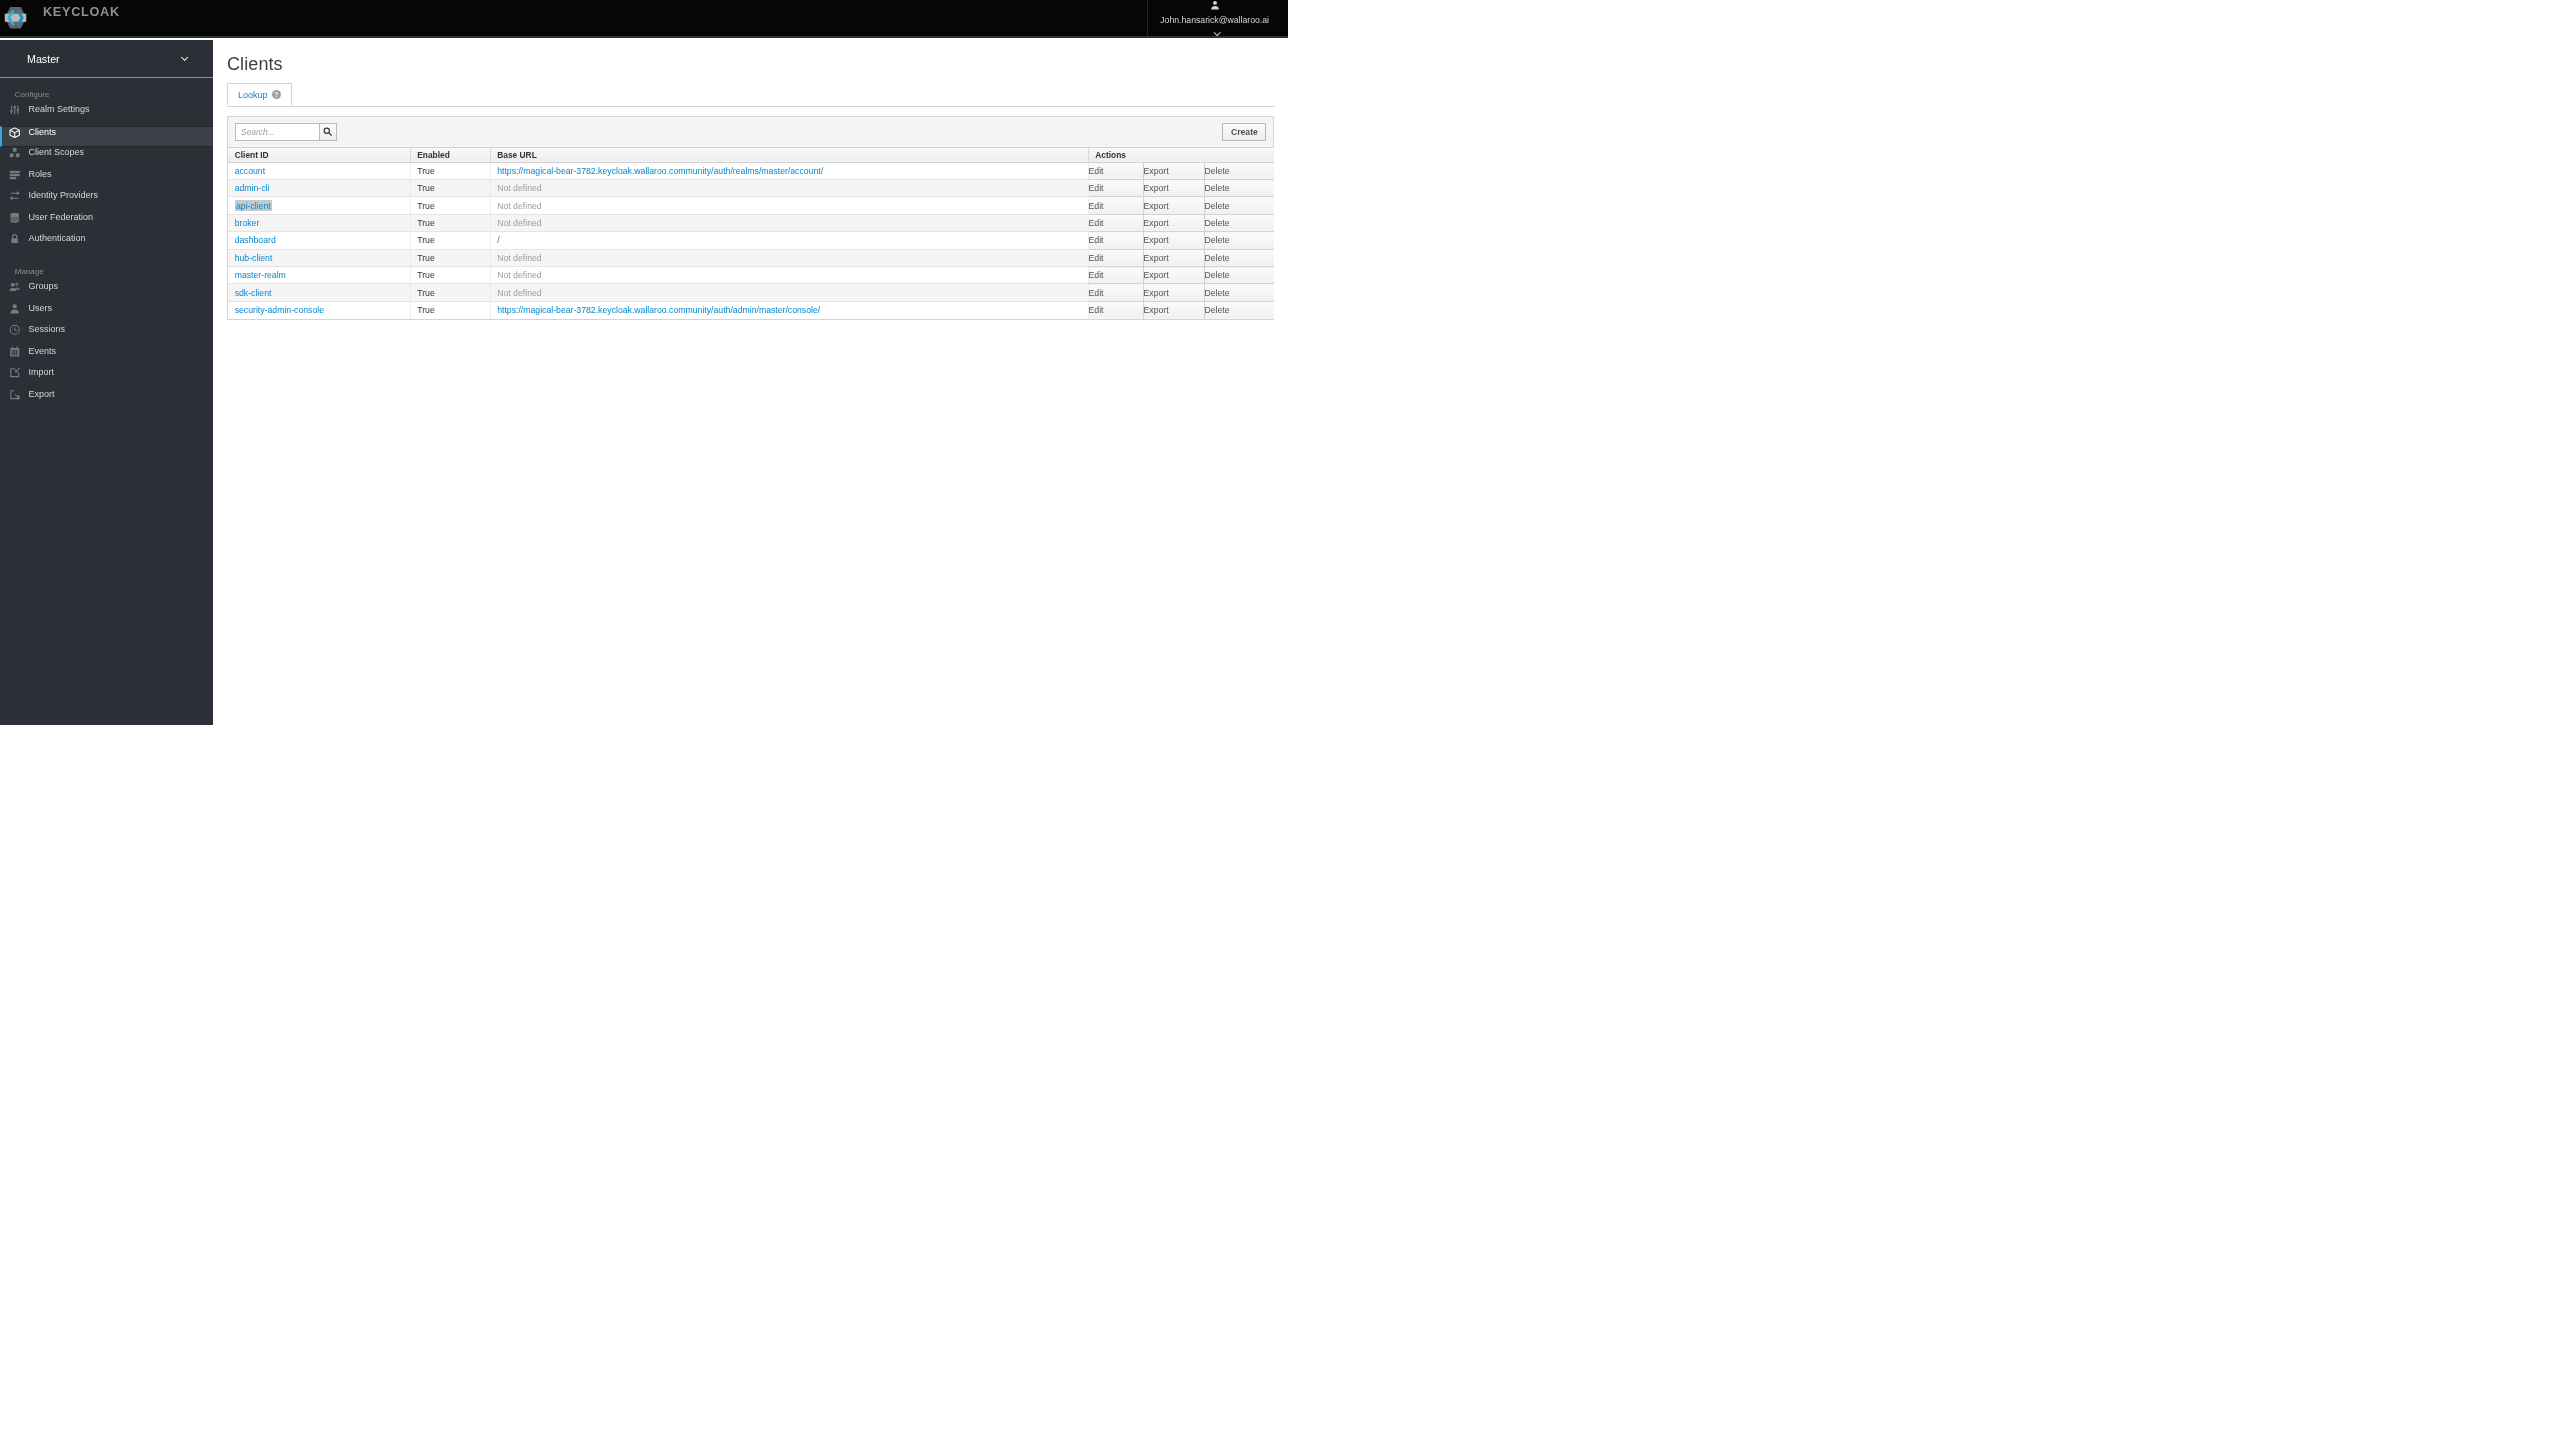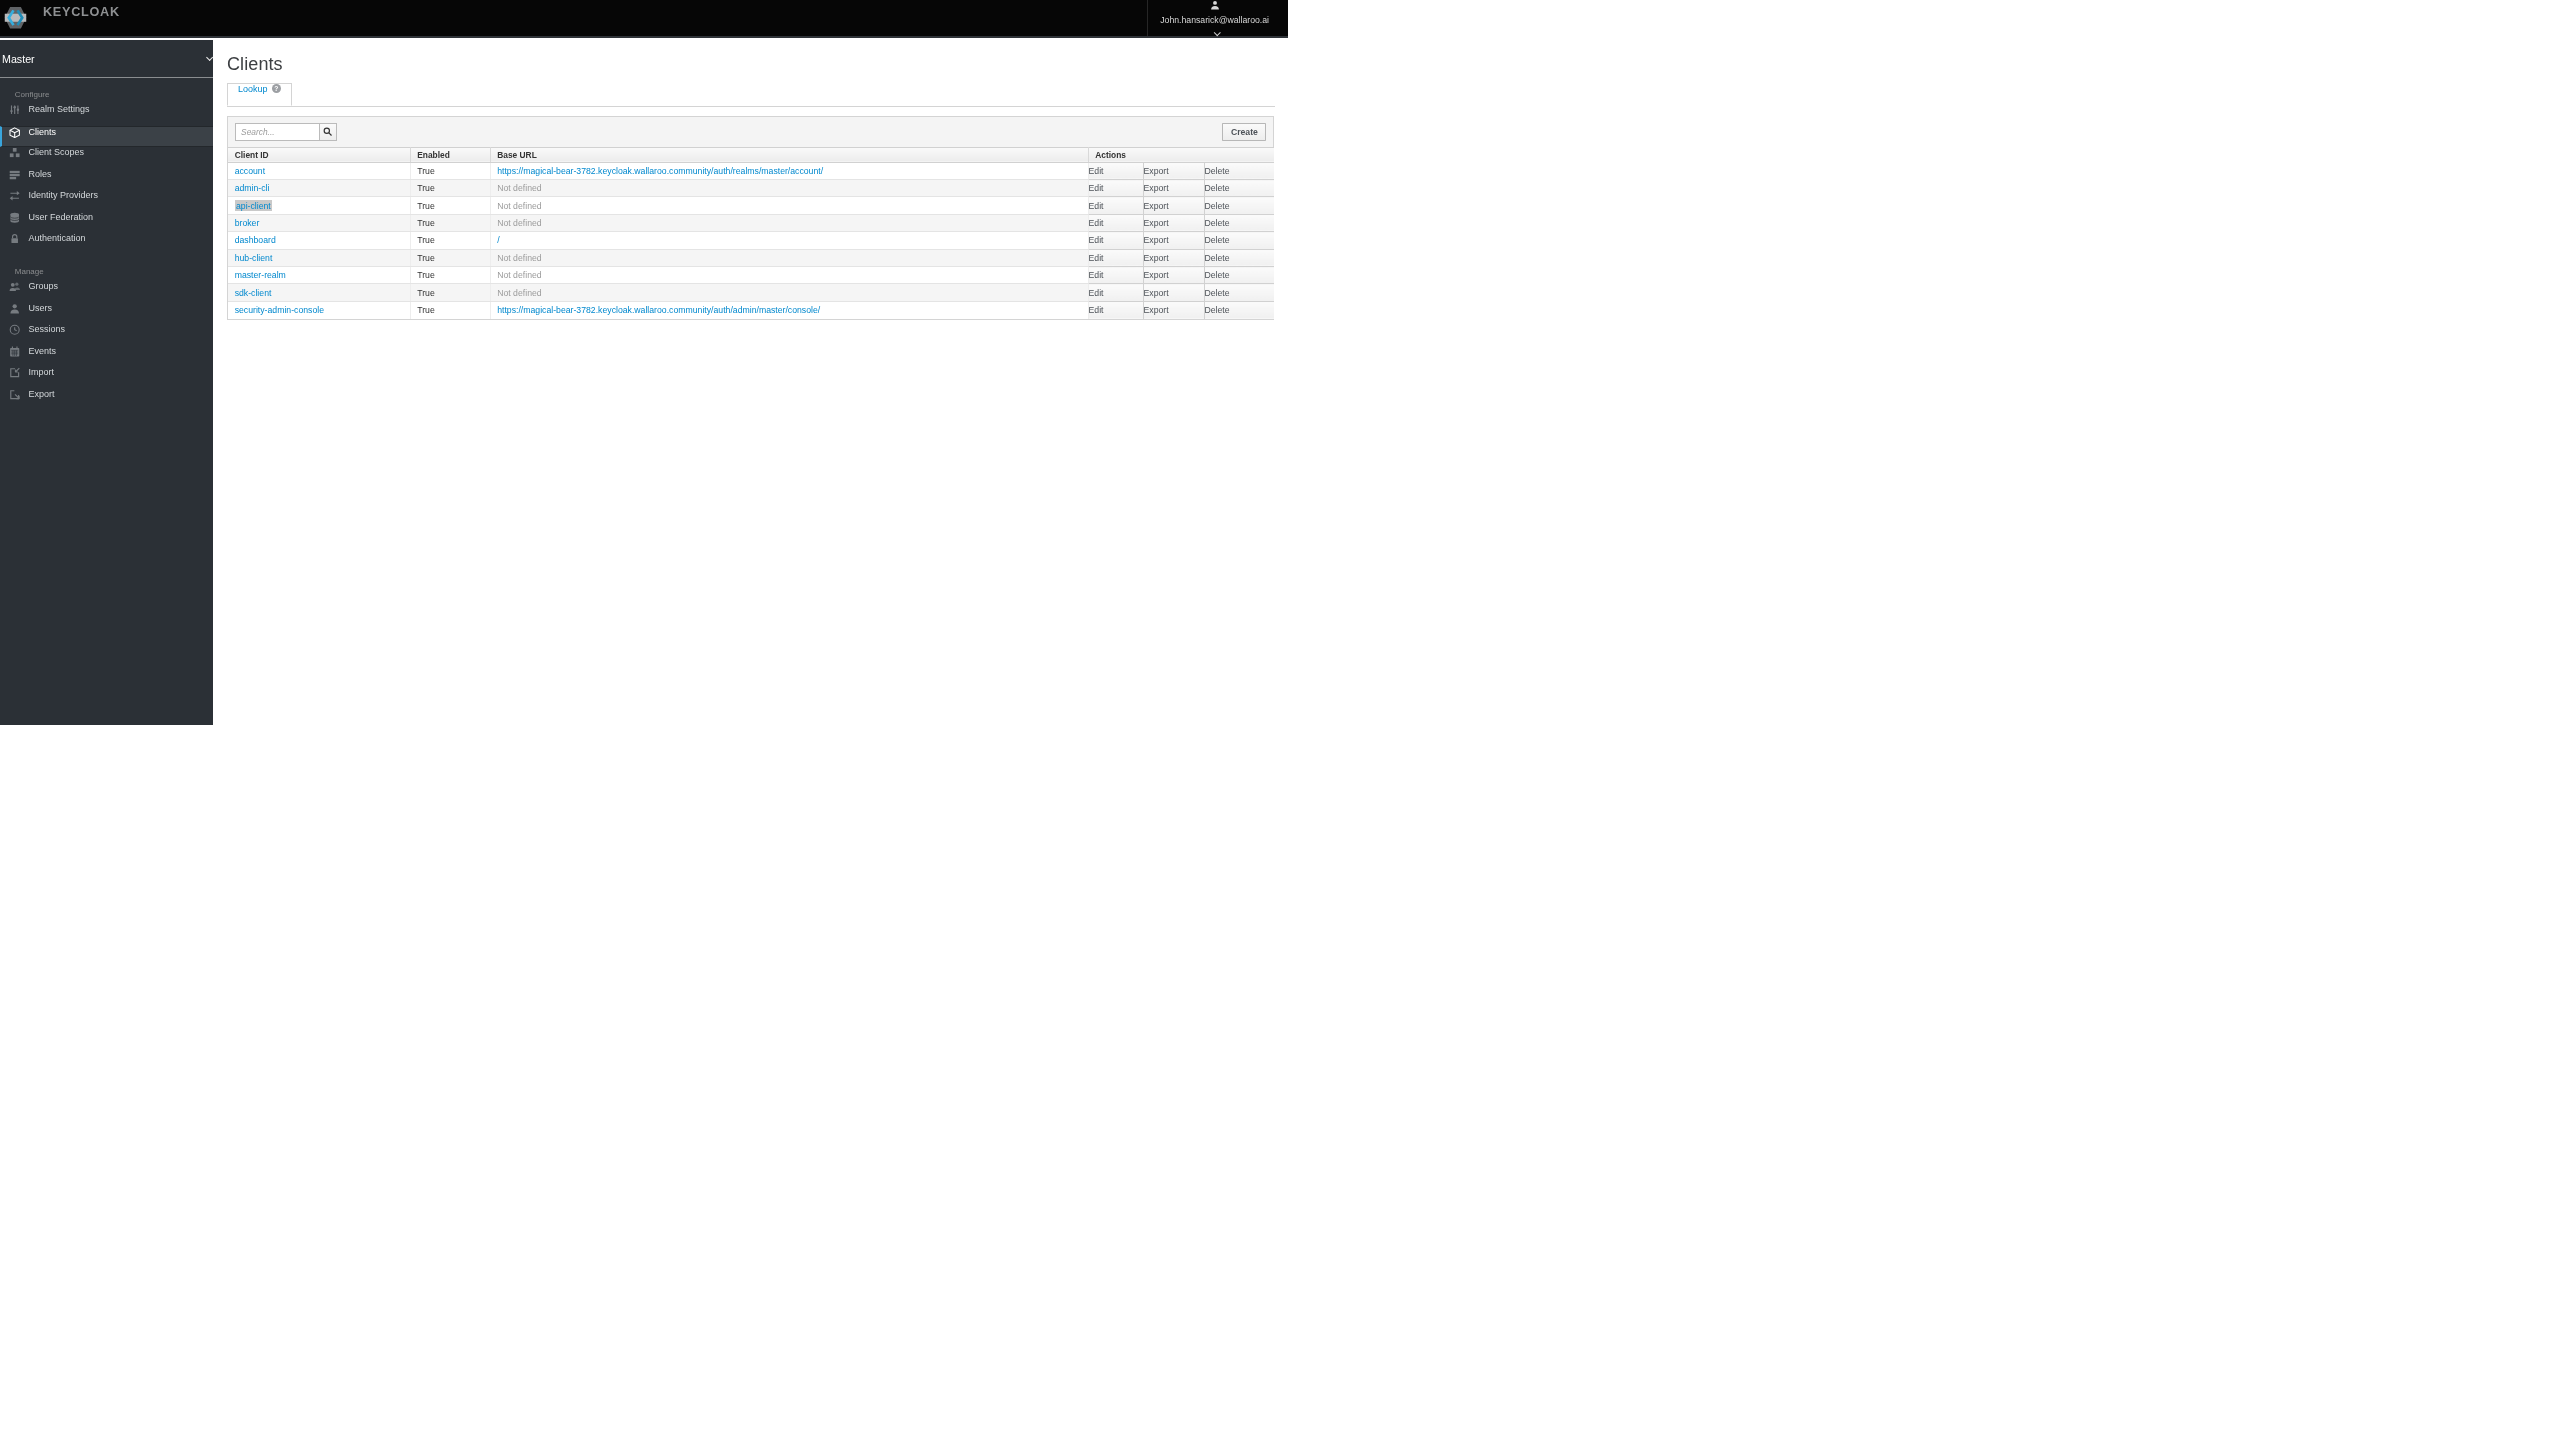--- a/index.html
+++ b/index.html
@@ -26,21 +26,21 @@
     transform:rotate(45deg) translateY(-1.3px); display:inline-block; margin-left:2.7px;
   }
 
   
   .sidebar {
     position:absolute; top:40px; left:0; bottom:0; width:213px;
     background:#2b3036;
   }
   .realm-header {
     height:38px; display:flex; align-items:center; justify-content:space-between;
-    padding:0 2px; border-bottom:0.7px solid #8a8d90; cursor:pointer;
+    padding:0 27px; border-bottom:0.7px solid #8a8d90; cursor:pointer;
   }
   .realm-name { color:#fff; font-size:10.7px; }
   .realm-caret {
     width:5.4px; height:5.4px; border-right:1.3px solid #e9e9e9; border-bottom:1.3px solid #e9e9e9;
     transform:rotate(45deg) translateY(-1.3px);
   }
   .nav-section-label {
     color:#8b8d8f; font-size:8px; padding:12px 0 5.4px 14.8px;
   }
   .nav-item {
@@ -56,21 +56,21 @@
   }
   .nav-item.active .nicon { color:#fff; }
 
   
   .main { position:absolute; left:213px; top:40px; right:0; bottom:0; background:#fff; }
   .main-inner { padding:0 13.4px 0 14px; }
   .page-title { font-size:18px; font-weight:300; color:#3c3f42; margin-top:14px; letter-spacing:0.1px; }
 
   .tabs { margin-top:8px; border-bottom:0.7px solid #d4d4d4; display:flex; height:23.5px; }
   .tab {
-    display:flex; gap:4px; padding:0 10px;
+    display:flex; align-items:center; gap:4px; padding:0 10px;
     border:0.7px solid #d4d4d4; border-bottom:0.7px solid #fff; background:#fff;
     margin-bottom:-0.7px; color:#0088ce; font-size:9px; cursor:pointer;
   }
   .help-badge {
     width:9.4px; height:9.4px; border-radius:50%; background:#9c9fa3; color:#fff;
     font-size:6.7px; font-weight:bold; display:inline-flex; align-items:center; justify-content:center;
   }
 
   .table-wrap { margin-top:9.4px; border:0.7px solid #d4d4d4; width:1047px; }
   .toolbar { position:relative; height:30px; background:#f4f4f4; }

